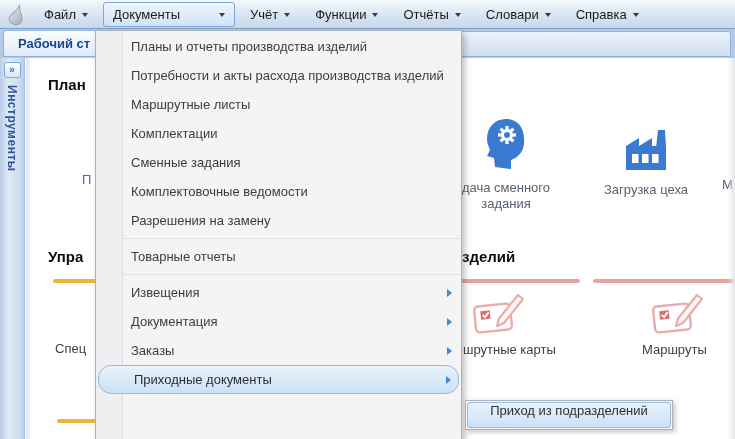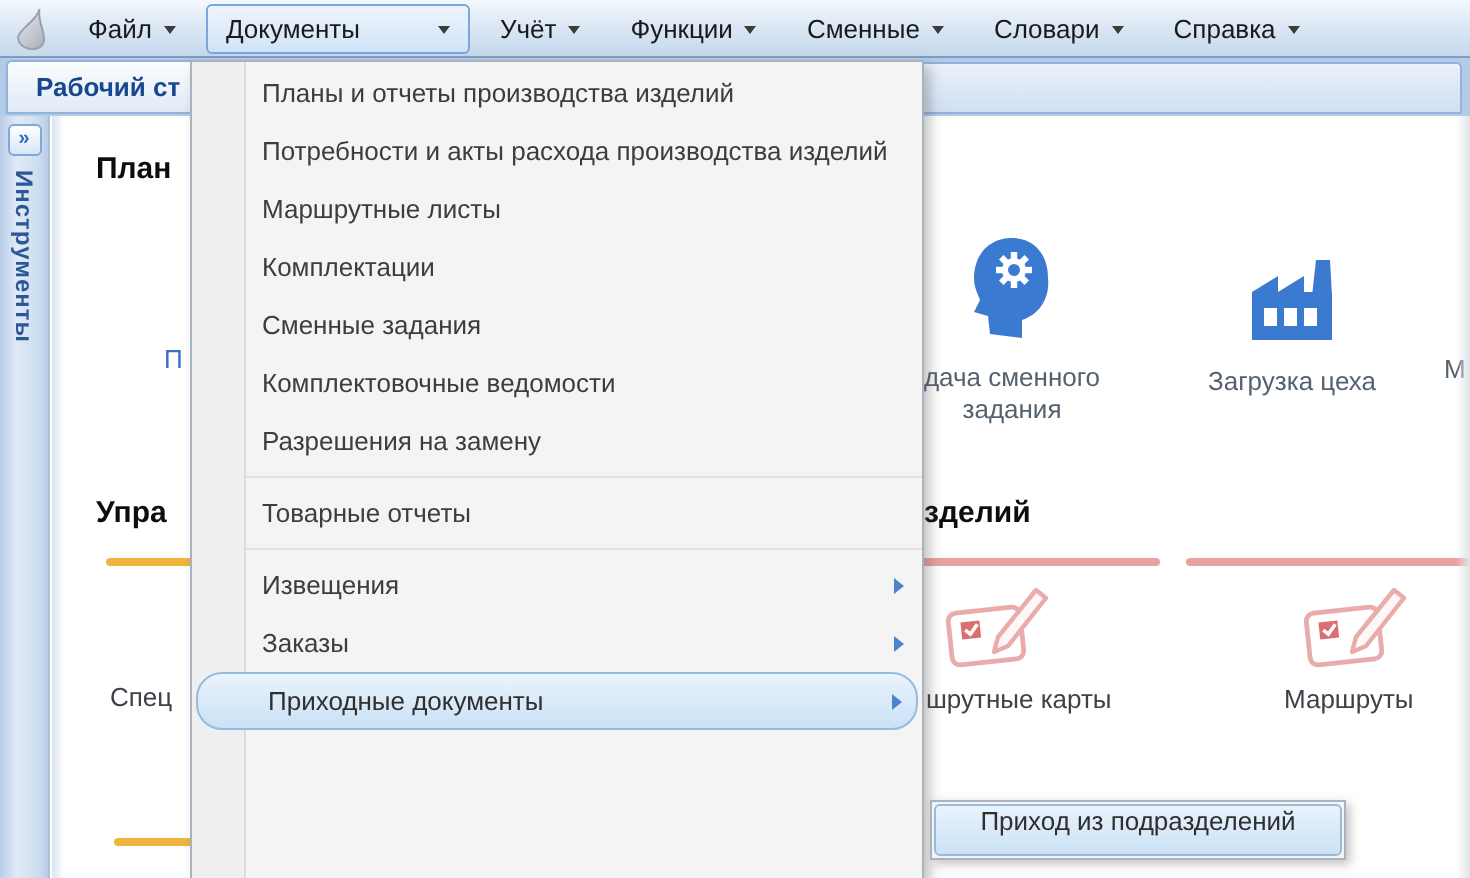--- a/index.html
+++ b/index.html
@@ -196,21 +196,21 @@
     </div>
     <div class="mb-item">
       <span>Учёт</span>
       <span class="caret"></span>
     </div>
     <div class="mb-item">
       <span>Функции</span>
       <span class="caret"></span>
     </div>
     <div class="mb-item">
-      <span>Сменные</span>
+      <span>Отчёты</span>
       <span class="caret"></span>
     </div>
     <div class="mb-item">
       <span>Словари</span>
       <span class="caret"></span>
     </div>
     <div class="mb-item">
       <span>Справка</span>
       <span class="caret"></span>
     </div>
@@ -239,20 +239,24 @@
     <div class="menu-item">
       <span>Разрешения на замену</span>
     </div>
     <div class="menu-sep"></div>
     <div class="menu-item">
       <span>Товарные отчеты</span>
     </div>
     <div class="menu-sep"></div>
     <div class="menu-item">
       <span>Извещения</span>
+      <span class="arrow"></span>
+    </div>
+    <div class="menu-item">
+      <span>Документация</span>
       <span class="arrow"></span>
     </div>
     <div class="menu-item">
       <span>Заказы</span>
       <span class="arrow"></span>
     </div>
     <div class="menu-item selected">
       <span>Приходные документы</span>
       <span class="arrow"></span>
     </div>

